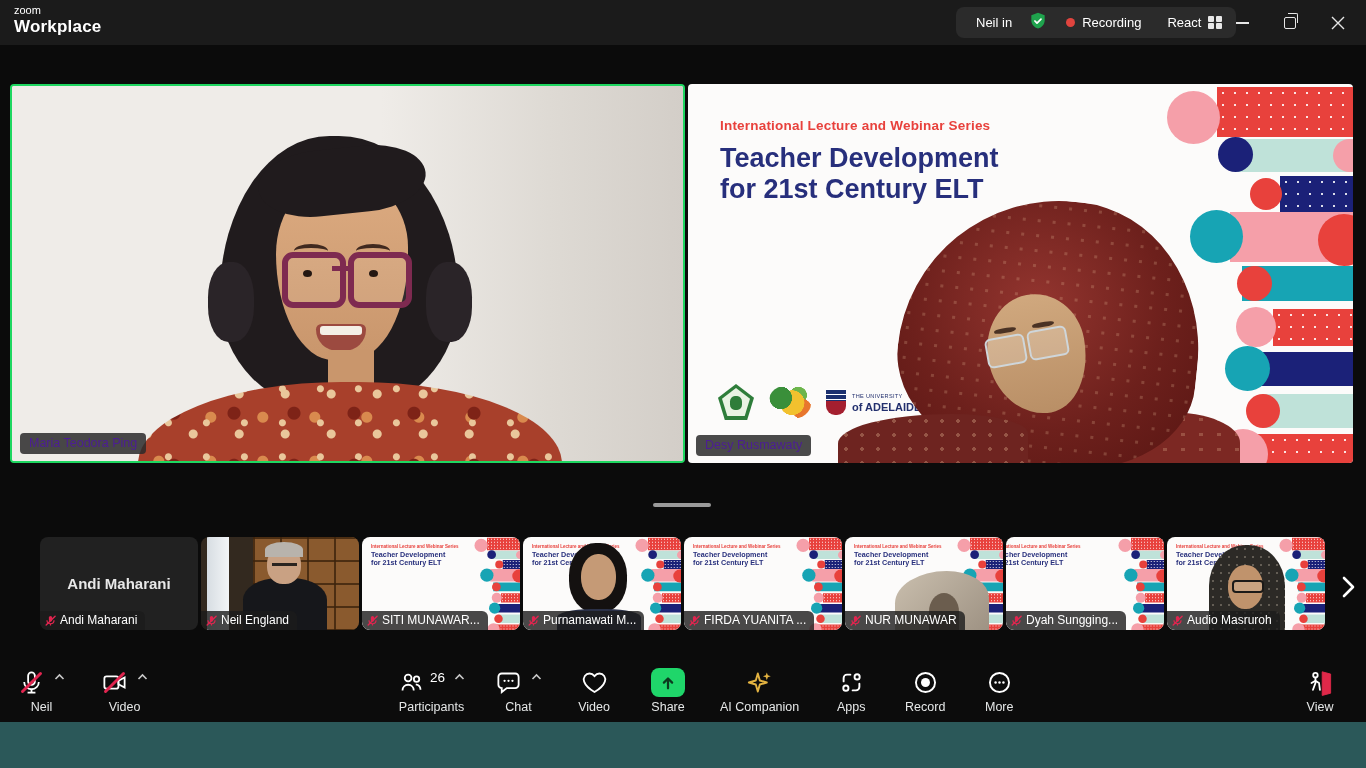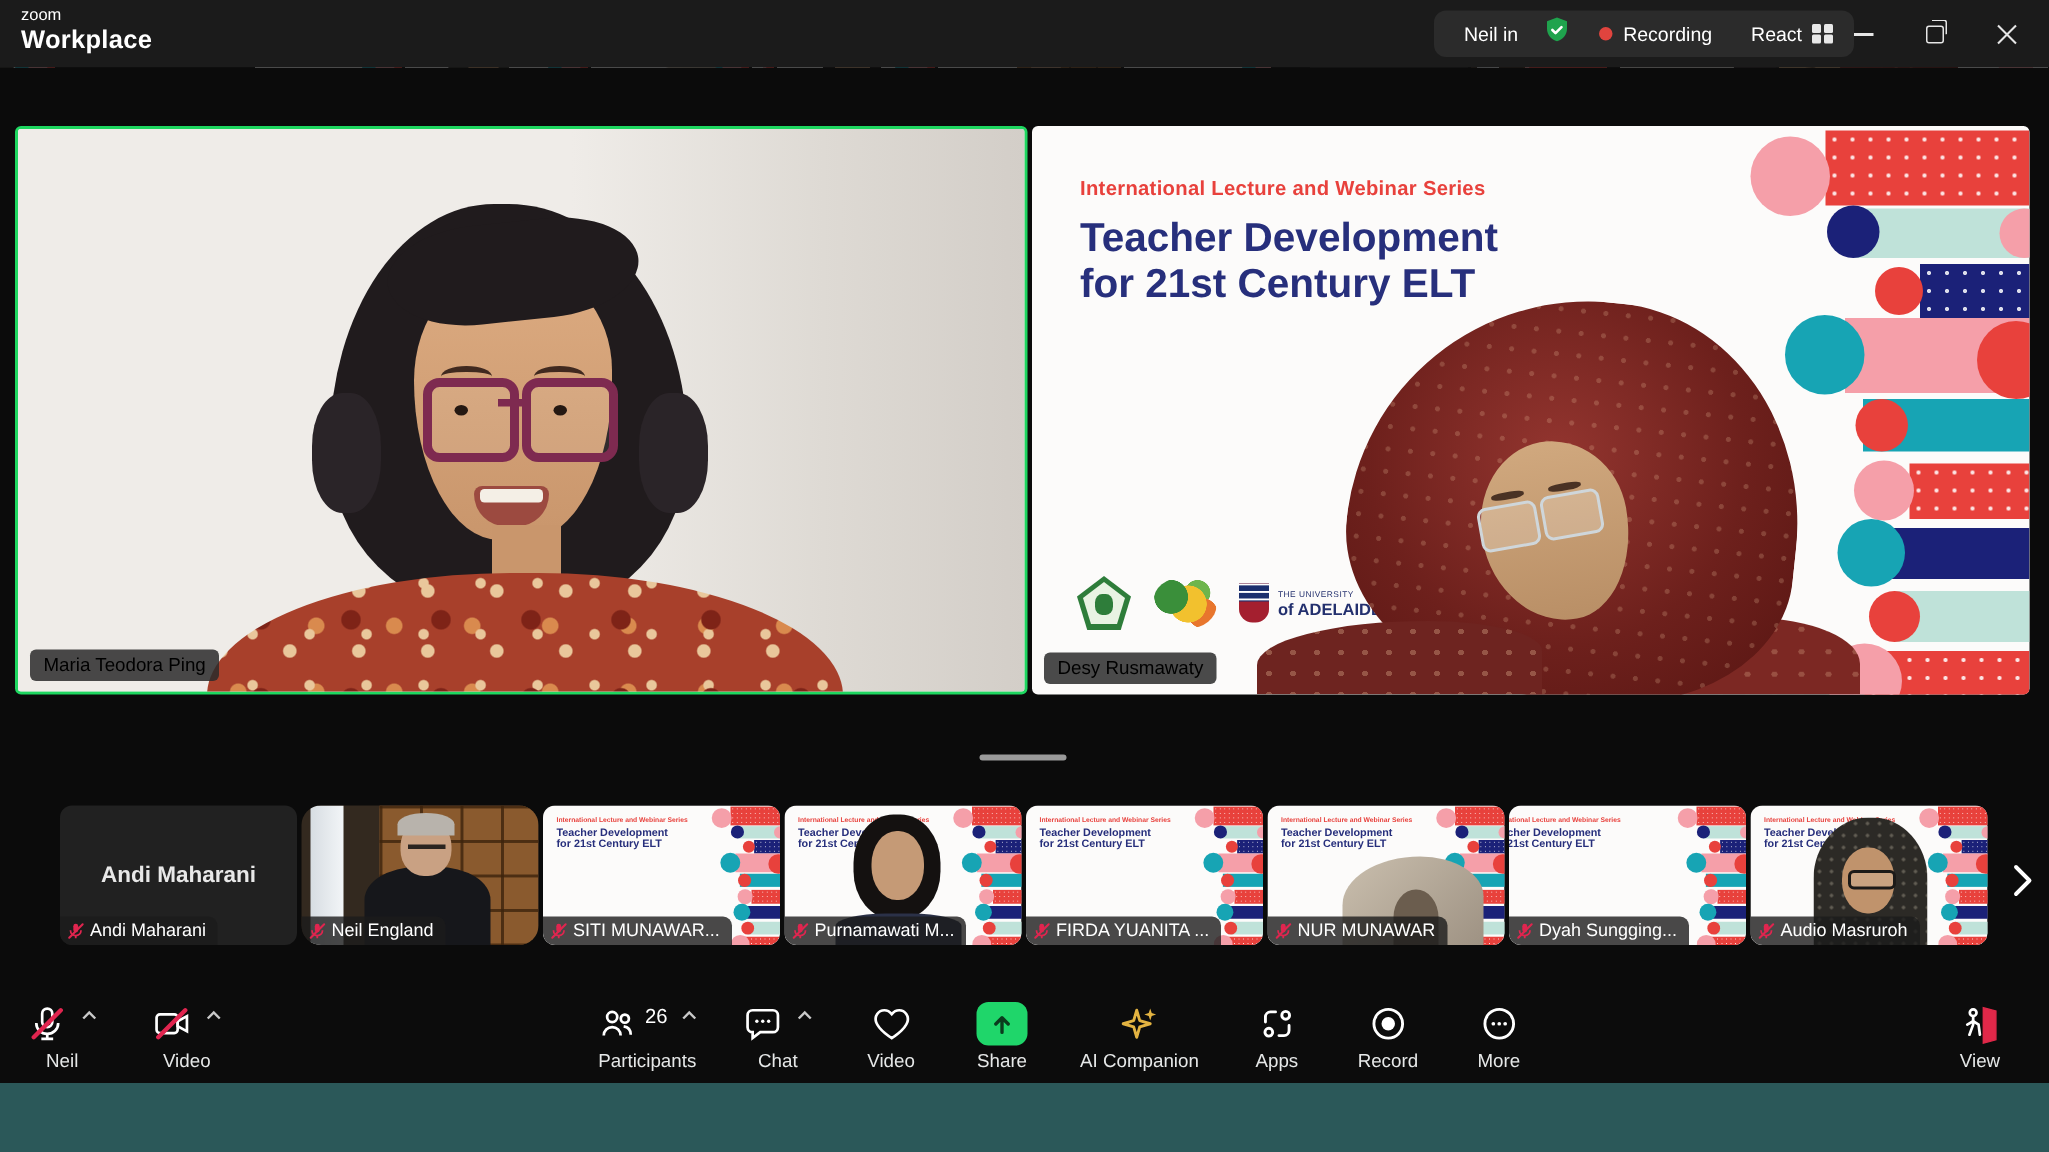--- a/index.html
+++ b/index.html
@@ -24,21 +24,21 @@
   .wc-min-glyph{width:13px;height:2px;background:#e6e6e6;}
   .wc-restore-box{position:relative;width:10px;height:10px;border:1.4px solid #e6e6e6;border-radius:2px;}
   .wc-restore-box::before{content:'';position:absolute;left:2.5px;top:-5px;width:9px;height:9px;
     border:1.4px solid #e6e6e6;border-left:none;border-bottom:none;border-radius:0 2px 0 0;}
   
   .stage{position:absolute;left:0;top:45px;width:1366px;height:615px;background:#0b0b0b;}
   .tile-main{position:absolute;overflow:hidden;border-radius:4px;box-sizing:border-box;}
   .tile-maria{left:10px;top:39px;width:675px;height:379px;background:#ece9e5;
     border:2.5px solid var(--active-speaker-green);}
   .tile-desy{left:688px;top:39px;width:665px;height:379px;background:#fcfbfa;}
-  .main-label{position:absolute;left:8px;bottom:7px;background:rgba(42,42,42,.85);color:#000000;
+  .main-label{position:absolute;left:8px;bottom:7px;background:rgba(42,42,42,.85);color:#4c1d95;
     font-size:12.5px;padding:3px 9px 4px 9px;border-radius:4px;z-index:30;white-space:nowrap;}
   
   .mr-wall{position:absolute;inset:0;background:linear-gradient(90deg,#efece8 55%,#dedad4 80%,#d3cec8 100%);}
   .mr-hair{position:absolute;left:208px;top:50px;width:238px;height:274px;background:#201b1d;
     border-radius:46% 50% 44% 46%/58% 58% 40% 40%;}
   .mr-cup{position:absolute;width:46px;height:80px;background:#2a2428;border-radius:44%;}
   .mr-cup.l{left:196px;top:176px;} .mr-cup.r{left:414px;top:176px;}
   .mr-face{position:absolute;left:264px;top:90px;width:132px;height:184px;
     background:linear-gradient(180deg,#dcab81,#c9966c);border-radius:50% 50% 45% 45%/44% 40% 60% 60%;}
   .mr-fringe{position:absolute;left:246px;top:62px;width:168px;height:66px;background:#201b1d;
@@ -128,21 +128,21 @@
   .mini-slide{position:absolute;inset:0;background:#fcfbfa;}
   .ms-text{position:absolute;left:9px;top:7px;width:220px;}
   .thumb.crop .ms-text{left:-13px;}
   .ms-series{font-size:9px;transform:scale(.5);transform-origin:0 0;font-weight:bold;
     color:var(--slide-red);white-space:nowrap;}
   .ms-title{font-size:12px;transform:scale(.6);transform-origin:0 0;font-weight:bold;
     color:var(--slide-navy);line-height:1.12;margin-top:-3px;white-space:nowrap;}
   .deco-wrap-thumb{position:absolute;top:0;right:-1px;width:200px;height:380px;
     transform:scale(.25);transform-origin:top right;}
   
-  .thumb-neil{background:#33291f;border-radius:13px;}
+  .thumb-neil{background:#33291f;}
   .nl-bg{position:absolute;left:52px;top:0;right:0;bottom:0;background:#8a5a2e;
     background-image:linear-gradient(rgba(60,35,12,.8) 2px,transparent 2px),
       linear-gradient(90deg,rgba(60,35,12,.8) 2px,transparent 2px);background-size:27px 23px;}
   .nl-win{position:absolute;left:6px;top:0;width:22px;height:93px;background:linear-gradient(90deg,#d7dde2,#f2f5f7);}
   .nl-head{position:absolute;left:66px;top:10px;width:34px;height:37px;background:#c9a183;border-radius:46%;}
   .nl-hair{position:absolute;left:64px;top:5px;width:38px;height:15px;background:#b8b3ac;border-radius:50% 50% 0 0;}
   .nl-glass{position:absolute;left:71px;top:26px;width:25px;height:7px;border-top:3px solid #2a2420;}
   .nl-body{position:absolute;left:42px;top:41px;width:84px;height:52px;background:#16171b;border-radius:42% 42% 0 0;}
   .pw-hair{position:absolute;left:46px;top:6px;width:58px;height:70px;background:#141110;border-radius:46%;}
   .pw-face{position:absolute;left:58px;top:17px;width:35px;height:46px;background:#c59a76;border-radius:48%;}

